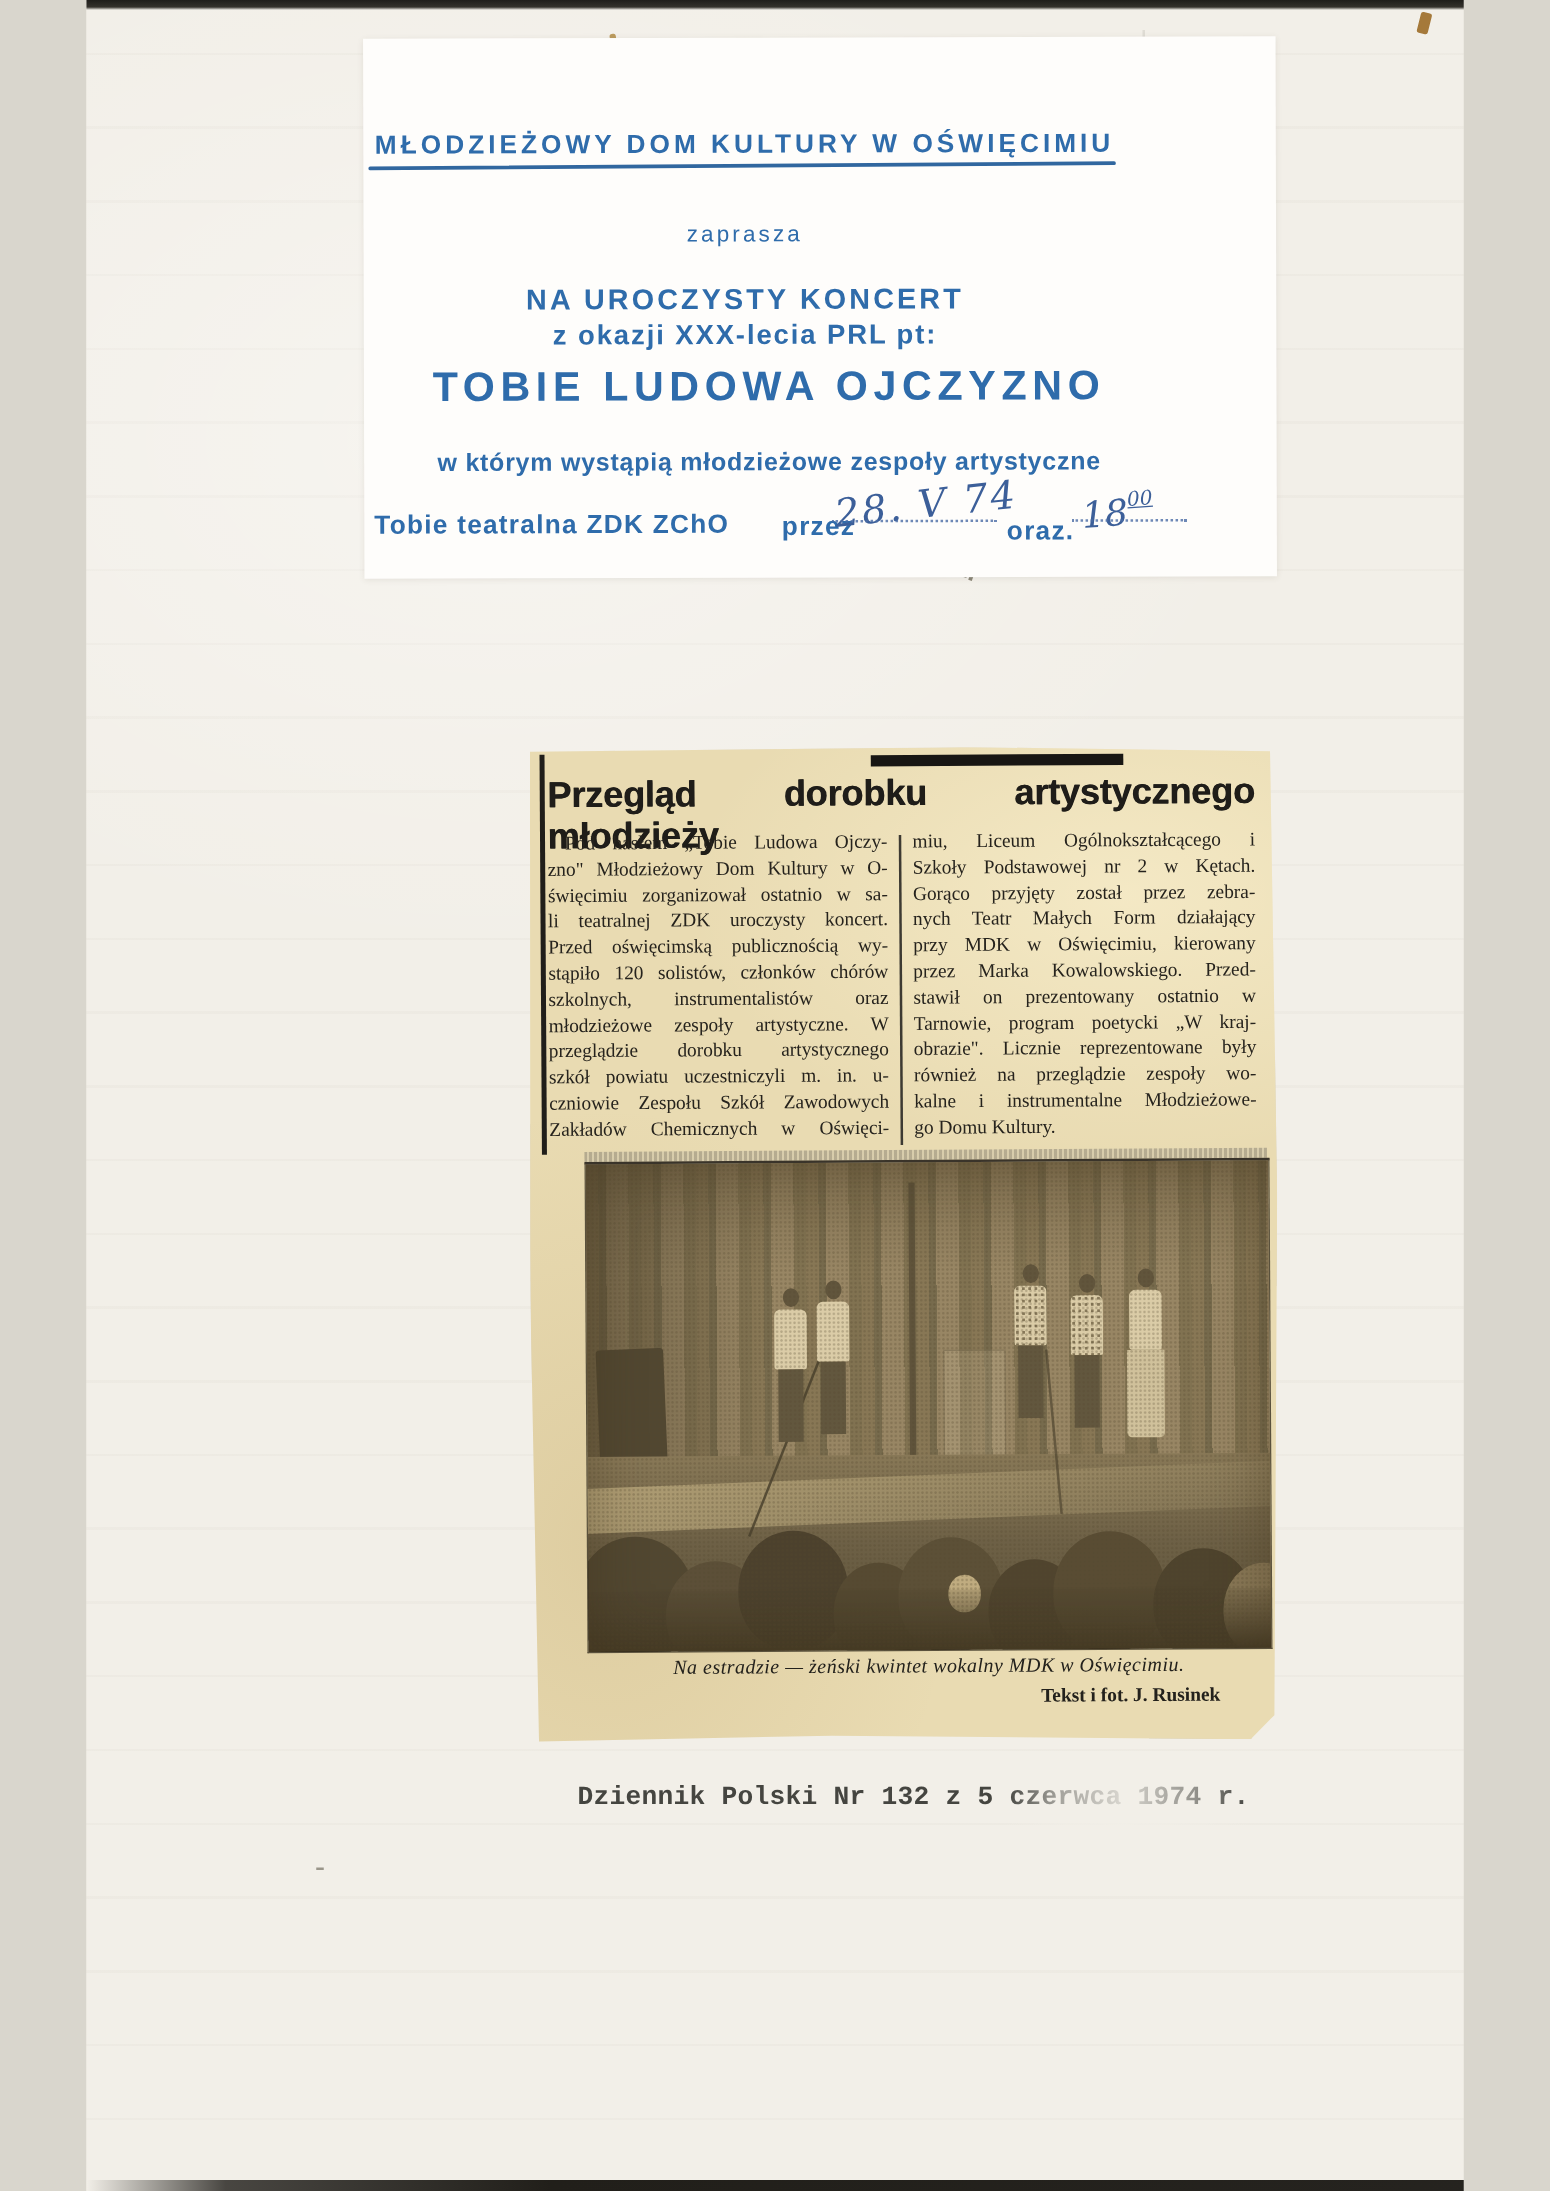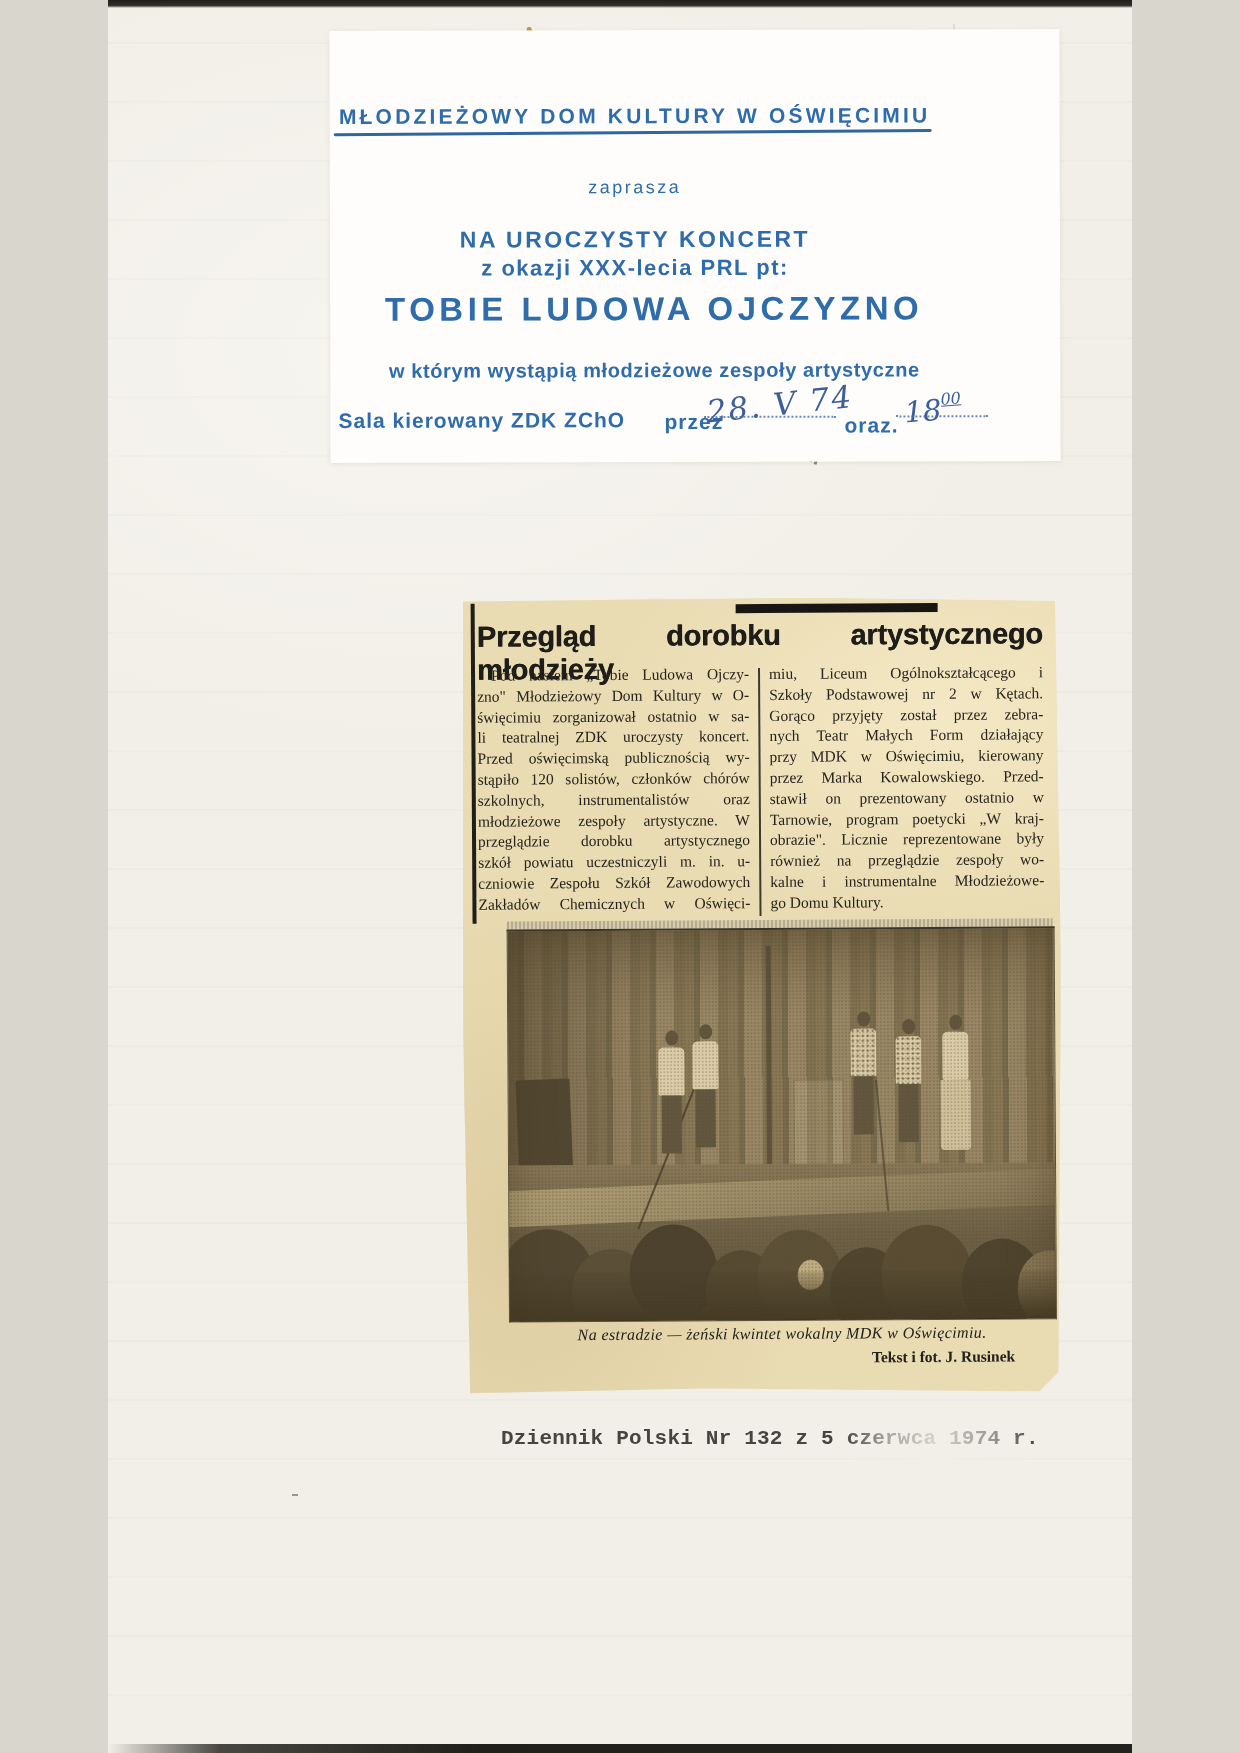--- a/index.html
+++ b/index.html
@@ -1,17 +1,17 @@
 <!DOCTYPE html>
 <html><head>
 <meta charset="utf-8">
 <style>
   html,body { margin:0; padding:0; background:#d9d6cd; }
   .page {
-    position:relative; width:1024px; height:1753px; margin:0 auto;
+    position:relative; width:1102px; height:1753px; margin:0 auto;
     background:
       radial-gradient(ellipse 900px 600px at 30% 20%, rgba(255,255,255,0.35), transparent 70%),
       repeating-linear-gradient(0deg, transparent 0 57px, rgba(130,120,100,0.04) 57px 59px),
       #f2efe8;
     overflow:hidden;
     font-family:"Liberation Sans","DejaVu Sans",sans-serif;
   }
   
   .top-edge { position:absolute; left:0; top:0; width:1240px; height:8px; background:linear-gradient(180deg,#1f1e1a,#34322c 70%,rgba(52,50,44,0)); }
   .bottom-edge { position:absolute; left:0; top:1744px; width:1240px; height:9px;
@@ -152,21 +152,21 @@
 
   <div class="card">
     <div class="ctext inv-header">MŁODZIEŻOWY DOM KULTURY W OŚWIĘCIMIU</div>
     <div class="inv-underline"></div>
     <div class="ctext inv-invites">zaprasza</div>
     <div class="ctext inv-line2">NA UROCZYSTY KONCERT</div>
     <div class="ctext inv-line3">z okazji XXX-lecia PRL pt:</div>
     <div class="ctext inv-title">TOBIE LUDOWA OJCZYZNO</div>
     <div class="ctext inv-subtitle">w którym wystąpią młodzieżowe zespoły artystyczne</div>
     <div class="venue-row">
-      <span class="lbl v-venue">Sala kierowany ZDK ZChO</span>
+      <span class="lbl v-venue">Tobie teatralna ZDK ZChO</span>
       <span class="lbl v-dnia">przez</span>
       <span class="hand h-date">28. V 74</span>
       <span class="dotline d-date"></span>
       <span class="lbl v-godz">oraz.</span>
       <span class="hand h-time"><span>18</span><sup>00</sup></span>
       <span class="dotline d-time"></span>
     </div>
   </div>
 
   <div class="clipping">

